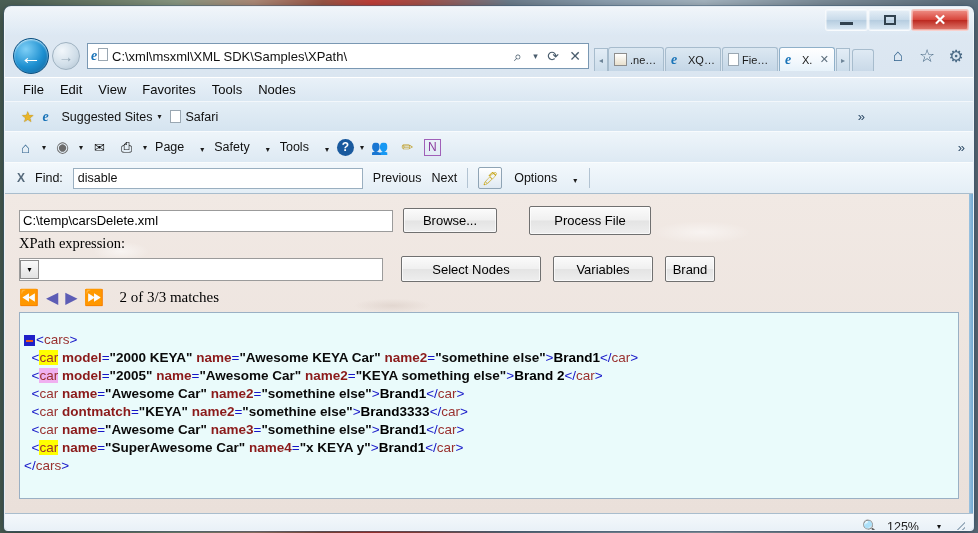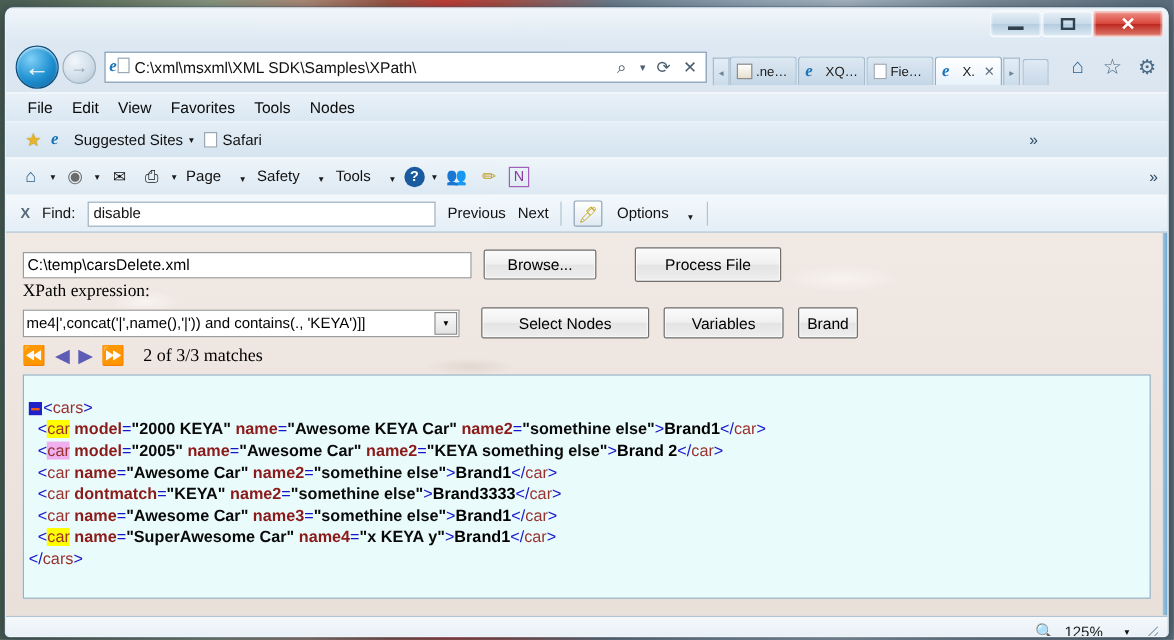--- a/index.html
+++ b/index.html
@@ -501,21 +501,20 @@
     <div id="row-file">
       <div id="file-input">C:\temp\carsDelete.xml</div>
       <div class="winbtn" id="browse-btn">Browse...</div>
       <div class="winbtn" id="process-btn">Process File</div>
     </div>
 
     <div id="xpath-label">XPath expression:</div>
 
     <div id="row-xpath">
       <div id="xpath-combo">
-        <div id="xpath-value">me4|',concat('|',name(),'|')) and contains(., 'KEYA')]]</div>
         <div id="xpath-drop">▾</div>
       </div>
       <div class="winbtn" id="select-nodes-btn">Select Nodes</div>
       <div class="winbtn" id="variables-btn">Variables</div>
       <div class="winbtn" id="keys-btn">Brand</div>
     </div>
 
     <div id="row-matches">
       <span class="navarrow">⏪</span>
       <span class="navarrow">◀</span>

